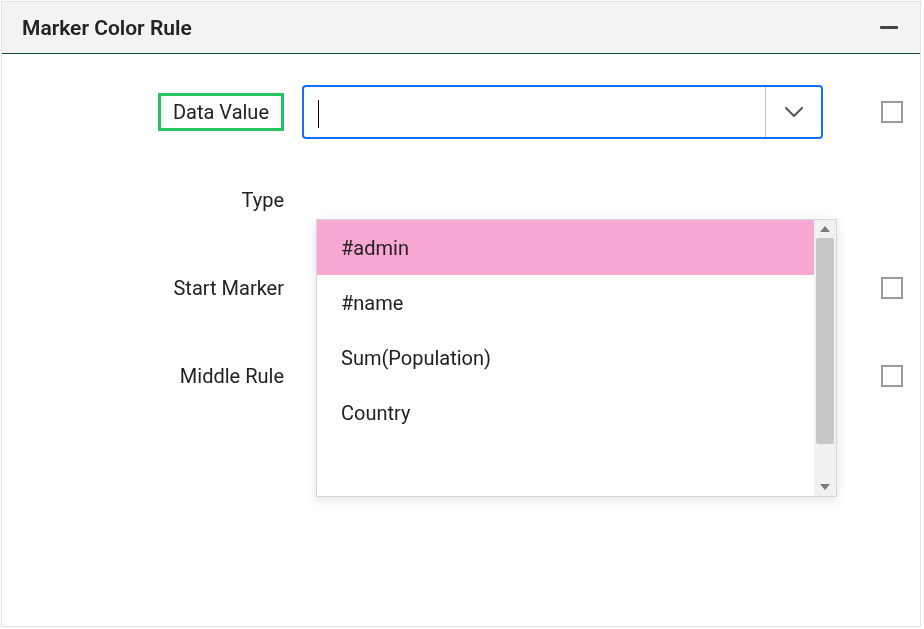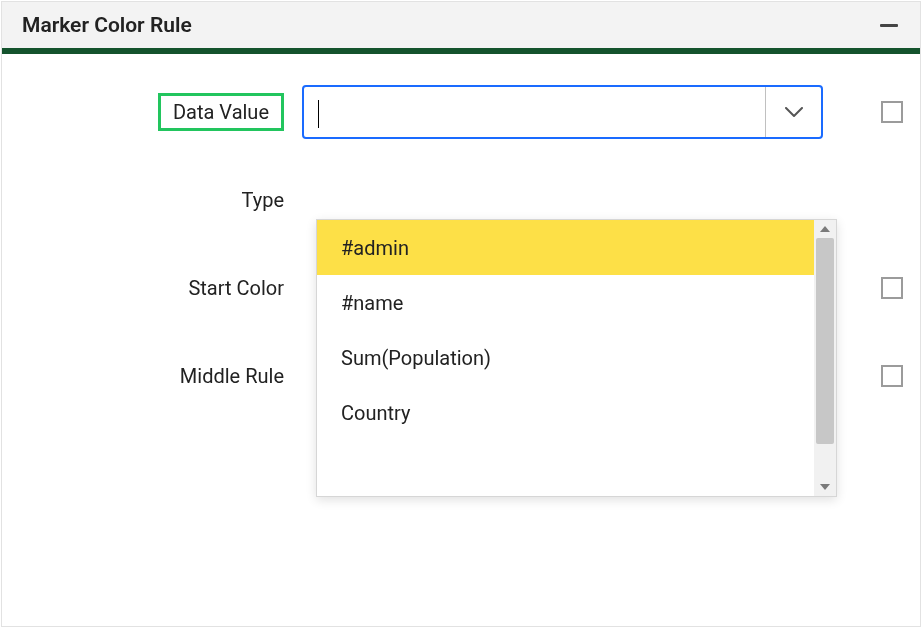--- a/index.html
+++ b/index.html
@@ -17,21 +17,21 @@
     width: 920px;
     height: 626px;
     border: 1px solid #e2e2e2;
     background: #fff;
     position: relative;
     margin: 1px;
   }
   .panel-header {
     height: 52px;
     background: #f3f3f3;
-    border-bottom: 6px solid #14532d;
+    border-bottom: 1px solid #14532d;
     display: flex;
     align-items: center;
     justify-content: space-between;
     padding: 0 18px 0 20px;
   }
   .panel-title {
     font-weight: 600;
     font-size: 21px;
   }
   .collapse-btn {
@@ -150,21 +150,21 @@
   }
   .dd-item {
     height: 55px;
     display: flex;
     align-items: center;
     padding: 0 24px;
     font-size: 20px;
     cursor: pointer;
   }
   .dd-item.active {
-    background: #fde047;
+    background: #f9a8d4;
   }
   .dd-scroll {
     width: 22px;
     background: #f1f1f1;
     position: relative;
   }
   .dd-scroll .thumb {
     position: absolute;
     left: 2px; right: 2px;
     top: 18px;
@@ -253,21 +253,21 @@
         </div>
       </div>
     </div>
 
     <div class="row">
       <div class="lbl">Type</div>
       <div class="ctrl"></div>
     </div>
 
     <div class="row">
-      <div class="lbl">Start Color</div>
+      <div class="lbl">Start Marker</div>
       <div class="ctrl" style="width:521px;"></div>
       <div class="right-chk-slot">
         <div class="chk empty"></div>
       </div>
     </div>
 
     <div class="row">
       <div class="lbl">Middle Rule</div>
       <div class="ctrl" style="width:521px;"></div>
       <div class="right-chk-slot">

